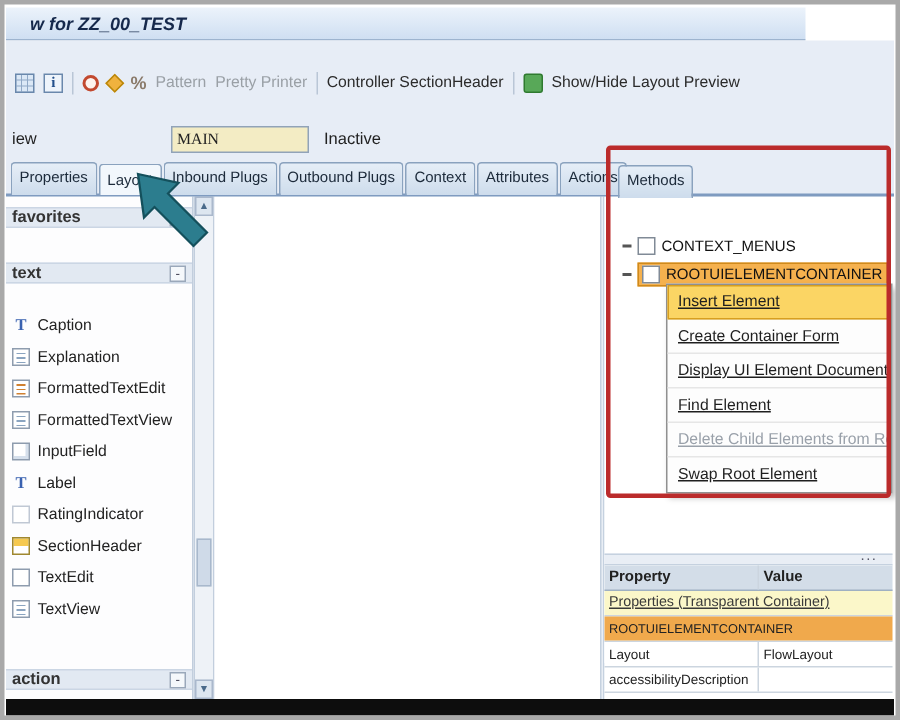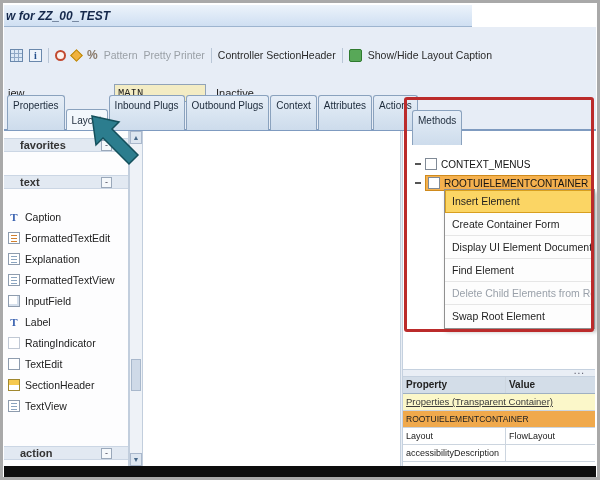--- a/index.html
+++ b/index.html
@@ -2,23 +2,23 @@
 <html><head>
 <meta charset="utf-8">
 <style>
   *{box-sizing:border-box;margin:0;padding:0}
   html,body{background:#888}
   .stage{position:relative;width:600px;height:480px;background:#fff;overflow:hidden;
          font-family:"Liberation Sans",sans-serif}
   .frame{position:absolute;inset:0;border:3px solid #a9a9a9;pointer-events:none;z-index:90}
 
   
-  .titlebar{position:absolute;left:4px;top:5px;width:468px;height:22px;
+  .titlebar{position:absolute;left:4px;top:5px;width:533px;height:22px;
     background:linear-gradient(#ecf3fb,#cfdff2);border-bottom:1px solid #9db4cf;
-    display:flex;align-items:center;padding-left:2px}
+    display:flex;align-items:center;padding-left:16px}
   .title{font-size:12px;font-weight:bold;font-style:italic;color:#15284b}
 
   
   .chrome{position:absolute;left:4px;top:27px;width:592px;height:104px;background:#e7edf6}
 
   
   .toolbar{position:absolute;left:10px;top:46px;height:18px;display:flex;align-items:center;gap:6px;z-index:2}
   .tbi{width:13px;height:13px;display:inline-block;flex:none}
   .tbi.grid{border:1px solid #6a88ac;background:#dbe8f6;
     background-image:linear-gradient(#8fa8c6 1px,transparent 1px),linear-gradient(90deg,#8fa8c6 1px,transparent 1px);
@@ -29,37 +29,37 @@
   .tbi.star{width:9px;height:9px;background:#f0b23e;border:1px solid #b8860b;transform:rotate(45deg)}
   .tbi.pct{width:auto;color:#8a7a6a;font-weight:bold;font-size:12px;line-height:13px}
   .tbi.preview{background:#58a858;border:1px solid #2f7a2f;border-radius:2px}
   .tbtxt{font-size:10.5px;color:#2b2b2b;white-space:nowrap}
   .tbtxt.dis{color:#9aa0a6}
   .tbsep{width:1px;height:15px;background:#b9c6d6}
 
   
   .vlabel{position:absolute;left:8px;top:87px;font-size:11px;color:#222}
   .vinput{position:absolute;left:114px;top:84px;width:92px;height:18px;background:#f3ecc4;
-    border:1px solid #91a3b8;font-family:Liberation Mono, monospace;font-size:10.5px;padding:0 3px;color:#222}
+    border:1px solid #91a3b8;font-family:Liberation Serif, serif;font-size:10.5px;padding:0 3px;color:#222}
   .vstatus{position:absolute;left:216px;top:87px;font-size:11px;color:#222}
 
   
   .tabs{position:absolute;left:7px;top:109px;height:21px;display:flex;align-items:flex-end;gap:1px;z-index:2}
-  .tab{height:35px;line-height:19px;padding:0 5px;font-size:10px;color:#1c2a3a;white-space:nowrap;
+  .tab{height:22px;line-height:19px;padding:0 5px;font-size:10px;color:#1c2a3a;white-space:nowrap;
     background:linear-gradient(#e6eef7,#cddcec);border:1px solid #8aa2be;border-bottom:none;border-radius:3px 3px 0 0}
   .tab.active{height:21px;line-height:21px;background:#f2f7fc;position:relative;z-index:4}
   .tab-methods{position:absolute;left:412px;top:110px;z-index:2}
   .tabline{position:absolute;left:4px;top:129px;width:592px;height:2px;background:#7f9bc0;z-index:1}
 
   
   .palette{position:absolute;left:4px;top:131px;width:125px;height:335px;background:#fdfdfe;
     border-right:1px solid #c2cedd}
   .phead{position:absolute;left:0;width:100%;height:14px;background:#e2e9f2;
     border-top:1px solid #cbd6e4;border-bottom:1px solid #cbd6e4;display:flex;align-items:center;
-    justify-content:space-between;padding:0 16px;font-size:11px;font-weight:bold;color:#333}
+    justify-content:space-between;padding:0 4px;font-size:11px;font-weight:bold;color:#333}
   .minus{width:11px;height:11px;background:#f5f8fb;border:1px solid #9aa8ba;font-size:9px;line-height:9px;
     text-align:center;color:#445;font-weight:normal;flex:none}
   .pitems{position:absolute;left:0;top:75px;width:100%}
   .pitem{height:21px;display:flex;align-items:center;gap:5px;padding-left:4px;font-size:10.5px;color:#222}
   .picon{width:12px;height:12px;flex:none;position:relative}
   .picon.box{background:#fff;border:1px solid #8e9cae}
   .picon.lines{background:#fff;border:1px solid #8e9cae}
   .picon.lines::before{content:"";position:absolute;left:2px;right:2px;top:2px;height:7px;
     background:repeating-linear-gradient(to bottom,#8aa4c0 0 1px,transparent 1px 3px)}
   .picon.colored{background:#fff;border:1px solid #8e9cae}
@@ -89,21 +89,21 @@
   .trow{position:absolute;display:flex;align-items:center;gap:4px;z-index:30}
   .bullet{width:6px;height:2px;background:#555;flex:none}
   .cb{width:12px;height:12px;background:#fff;border:1px solid #808a96;flex:none}
   .tlabel{font-size:10px;color:#111;white-space:nowrap}
   .hl{display:flex;align-items:center;gap:4px;background:#f5b14e;border:1px solid #cf8a1c;padding:1px 3px 1px 2px}
 
   
   .menu{position:absolute;left:444px;top:189px;width:151px;background:#fdfdfd;border:1px solid #909090;
     box-shadow:2px 3px 4px rgba(0,0,0,.25);z-index:40}
   .mi{height:23px;line-height:23px;padding-left:7px;font-size:10.5px;color:#1f1f1f;
-    border-bottom:1px solid #e6e6e6;white-space:nowrap;overflow:hidden}
+    text-decoration:underline;border-bottom:1px solid #e6e6e6;white-space:nowrap;overflow:hidden}
   .mi:last-child{border-bottom:none}
   .mi.hl-item{background:#fbd564;outline:1px solid #d89f1f;outline-offset:-1px}
   .mi.disabled{color:#9aa1aa}
 
   
   .hsplit{position:absolute;left:403px;top:369px;width:192px;height:8px;background:#e9eef5;
     border-top:1px solid #c5d1df;border-bottom:1px solid #c5d1df;z-index:30}
   .hsplit .dots{position:absolute;right:10px;top:-5px;font-size:10px;color:#556;letter-spacing:1px}
   .pt{position:absolute;left:403px;top:377px;width:192px;height:65px;background:#fff;
     font-size:9px;color:#222;z-index:30}
@@ -140,21 +140,21 @@
     <span class="tbsep"></span>
     <span class="tbi clock"></span>
     <span class="tbi star"></span>
     <span class="tbi pct">%</span>
     <span class="tbtxt dis">Pattern</span>
     <span class="tbtxt dis">Pretty Printer</span>
     <span class="tbsep"></span>
     <span class="tbtxt">Controller SectionHeader</span>
     <span class="tbsep"></span>
     <span class="tbi preview"></span>
-    <span class="tbtxt">Show/Hide Layout Caption</span>
+    <span class="tbtxt">Show/Hide Layout Preview</span>
   </div>
 
   <span class="vlabel">iew</span>
   <input class="vinput" readonly="" value="MAIN" style="">
   <span class="vstatus">Inactive</span>
 
   <div class="tabline"></div>
   <div class="tabs">
     <div class="tab">Properties</div>
     <div class="tab active">Layout</div>
@@ -174,50 +174,50 @@
     <div class="phead" style="top:44px">
       <span>text</span>
       <span class="minus">-</span>
     </div>
     <div class="pitems">
       <div class="pitem">
         <span class="picon glyph">T</span>
         <span>Caption</span>
       </div>
       <div class="pitem">
+        <span class="picon lines"></span>
+        <span>Explanation</span>
+      </div>
+      <div class="pitem">
         <span class="picon colored"></span>
         <span>FormattedTextEdit</span>
       </div>
       <div class="pitem">
         <span class="picon lines"></span>
-        <span>Explanation</span>
-      </div>
-      <div class="pitem">
-        <span class="picon lines"></span>
         <span>FormattedTextView</span>
       </div>
       <div class="pitem">
         <span class="picon inputf"></span>
         <span>InputField</span>
       </div>
       <div class="pitem">
         <span class="picon glyph">T</span>
         <span>Label</span>
       </div>
       <div class="pitem">
         <span class="picon empty"></span>
         <span>RatingIndicator</span>
       </div>
       <div class="pitem">
+        <span class="picon section"></span>
+        <span>SectionHeader</span>
+      </div>
+      <div class="pitem">
         <span class="picon box"></span>
         <span>TextEdit</span>
-      </div>
-      <div class="pitem">
-        <span class="picon section"></span>
-        <span>SectionHeader</span>
       </div>
       <div class="pitem">
         <span class="picon lines"></span>
         <span>TextView</span>
       </div>
     </div>
     <div class="phead" style="top:315px">
       <span>action</span>
       <span class="minus">-</span>
     </div>

